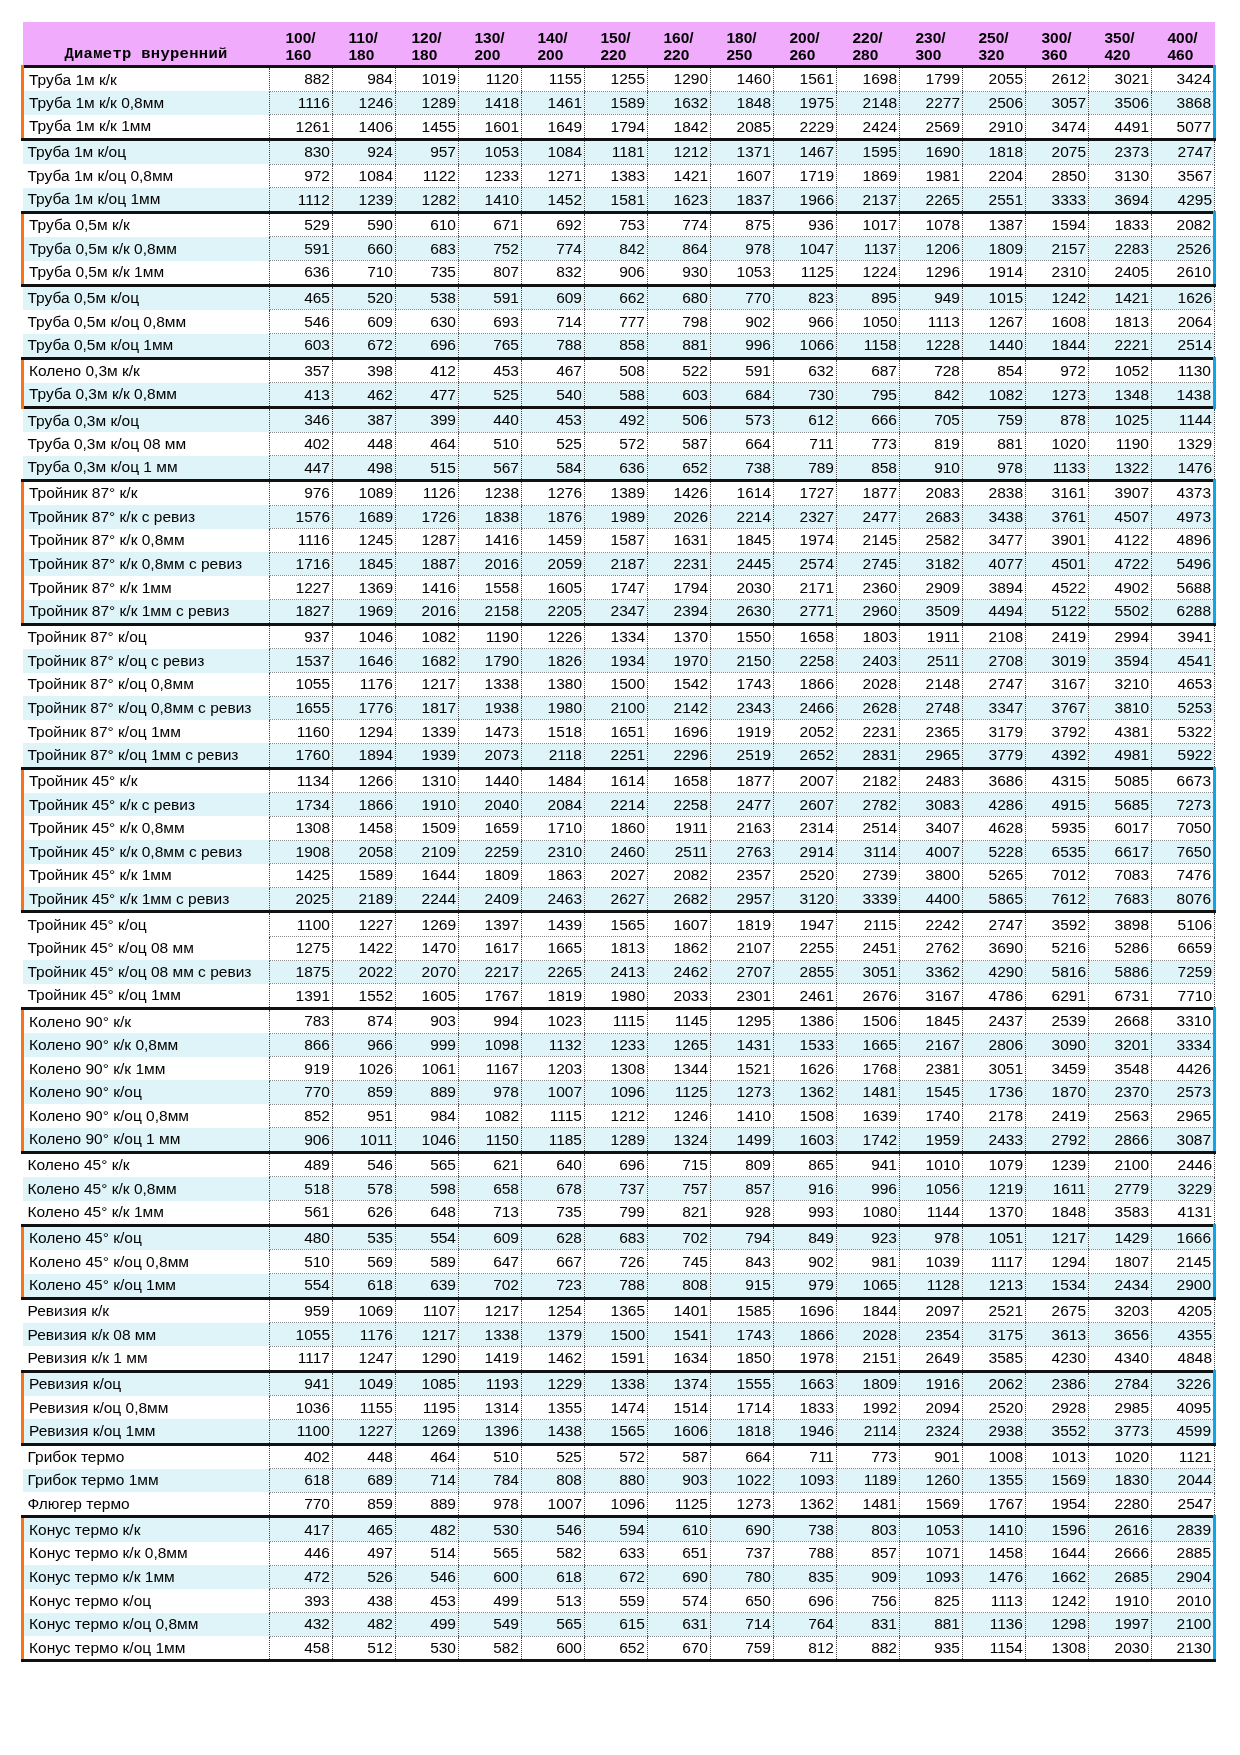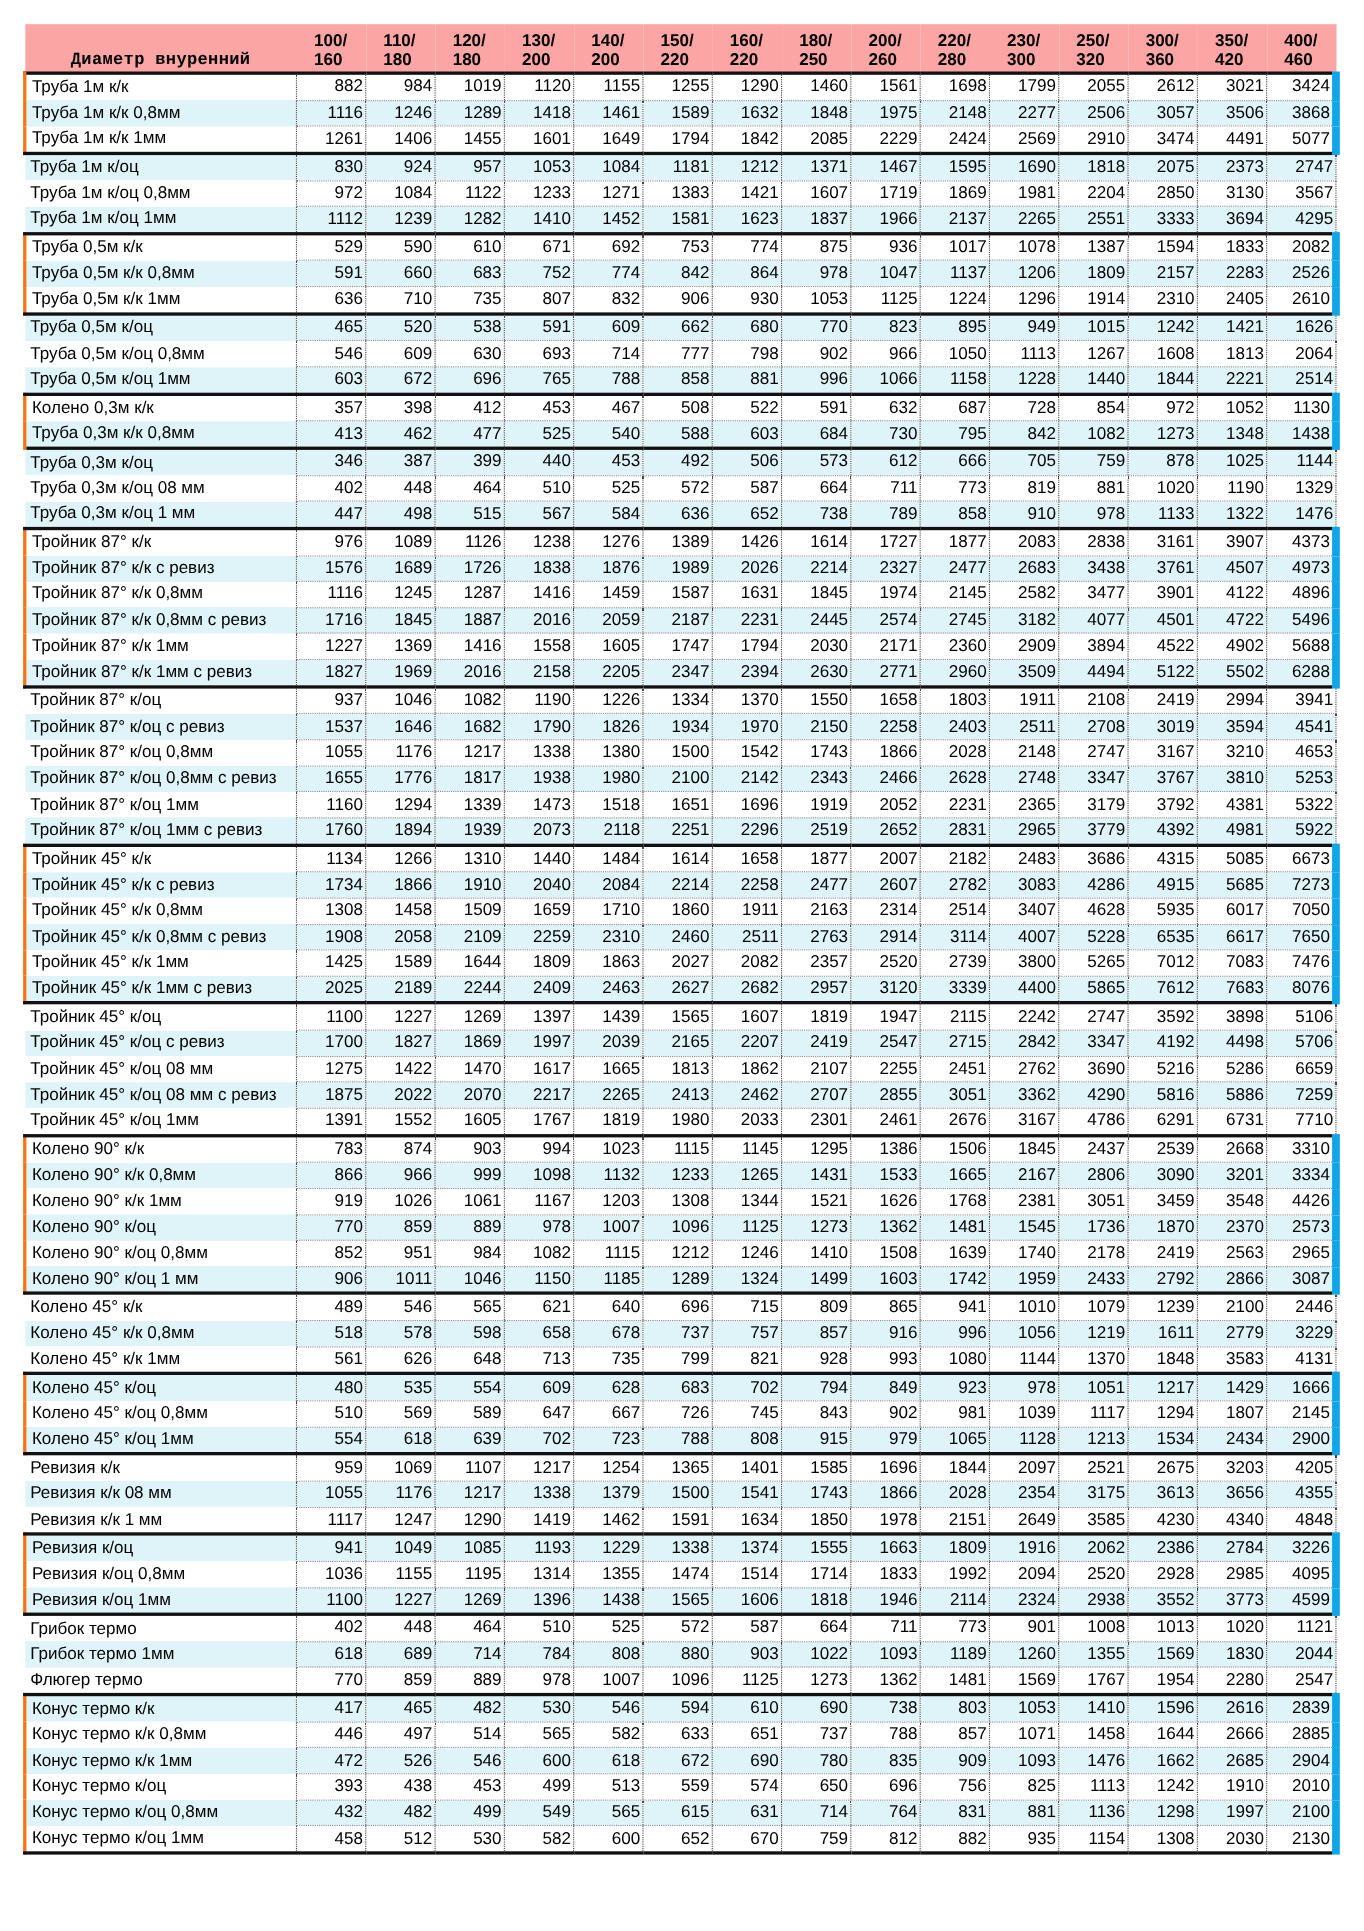--- a/index.html
+++ b/index.html
@@ -2,35 +2,35 @@
 <html><head>
 <meta charset="utf-8">
 <style>
   html, body { margin:0; padding:0; background:#ffffff; }
   body { width:1240px; height:1755px; position:relative; overflow:hidden;
          font-family:"Liberation Sans", "DejaVu Sans", sans-serif; color:#000; }
   #sheet { position:absolute; left:21px; top:22px; width:1192px; }
   table { border-collapse:collapse; table-layout:fixed; width:1192px; }
   col.lbl { width:247px; }
   col.num { width:63px; }
-  thead th { background:#fca5a5; font-weight:bold; font-size:15.5px; line-height:17px;
+  thead th { background:#f0abfc; font-weight:bold; font-size:15.5px; line-height:17px;
              padding:0; height:41px; vertical-align:bottom; }
   thead th.lbl-h { text-align:center; padding-bottom:2px; letter-spacing:0.3px;font-family:Liberation Mono, monospace; }
   thead th.num-h { text-align:left; padding-left:16px; padding-bottom:2px; }
   tbody td { height:22.65px; padding:0; font-size:15.5px; line-height:22px; white-space:nowrap; overflow:hidden; }
   tbody td.lbl { padding-left:5px; text-align:left; }
   tbody td.num { text-align:right; padding-right:2px; border-left:1px dotted #444; border-bottom:1px dotted #888; }
   tbody tr.blue td { background:#def4f9; }
   tbody tr.white td { background:#ffffff; }
   tbody tr.box-top td { border-top:3px solid #111; }
   tbody tr.box-bot td { border-bottom:3px solid #111; }
   tbody tr.box td.lbl { border-left:3px solid #f97316; }
   tbody tr.box td:last-child { border-right:3px solid #111; }
   tbody tr td:last-child { border-right:1px dotted #444; }
-  tbody tr.box td:last-child { border-right:7px solid #0ea5e9; }
+  tbody tr.box td:last-child { border-right:3px solid #0ea5e9; }
   tbody tr.sep-top td { border-top:3px solid #111; }
 </style>
 </head>
 <body>
 
 <div id="sheet">
   <table>
     <colgroup>
       <col class="lbl">
       <col class="num">
@@ -711,38 +711,20 @@
           <td class="num">1607</td>
           <td class="num">1819</td>
           <td class="num">1947</td>
           <td class="num">2115</td>
           <td class="num">2242</td>
           <td class="num">2747</td>
           <td class="num">3592</td>
           <td class="num">3898</td>
           <td class="num">5106</td>
         </tr>
-        <tr class="blue">
-          <td class="lbl">Тройник 45° к/оц с ревиз</td>
-          <td class="num">1700</td>
-          <td class="num">1827</td>
-          <td class="num">1869</td>
-          <td class="num">1997</td>
-          <td class="num">2039</td>
-          <td class="num">2165</td>
-          <td class="num">2207</td>
-          <td class="num">2419</td>
-          <td class="num">2547</td>
-          <td class="num">2715</td>
-          <td class="num">2842</td>
-          <td class="num">3347</td>
-          <td class="num">4192</td>
-          <td class="num">4498</td>
-          <td class="num">5706</td>
-        </tr>
         <tr class="white">
           <td class="lbl">Тройник 45° к/оц 08 мм</td>
           <td class="num">1275</td>
           <td class="num">1422</td>
           <td class="num">1470</td>
           <td class="num">1617</td>
           <td class="num">1665</td>
           <td class="num">1813</td>
           <td class="num">1862</td>
           <td class="num">2107</td>

